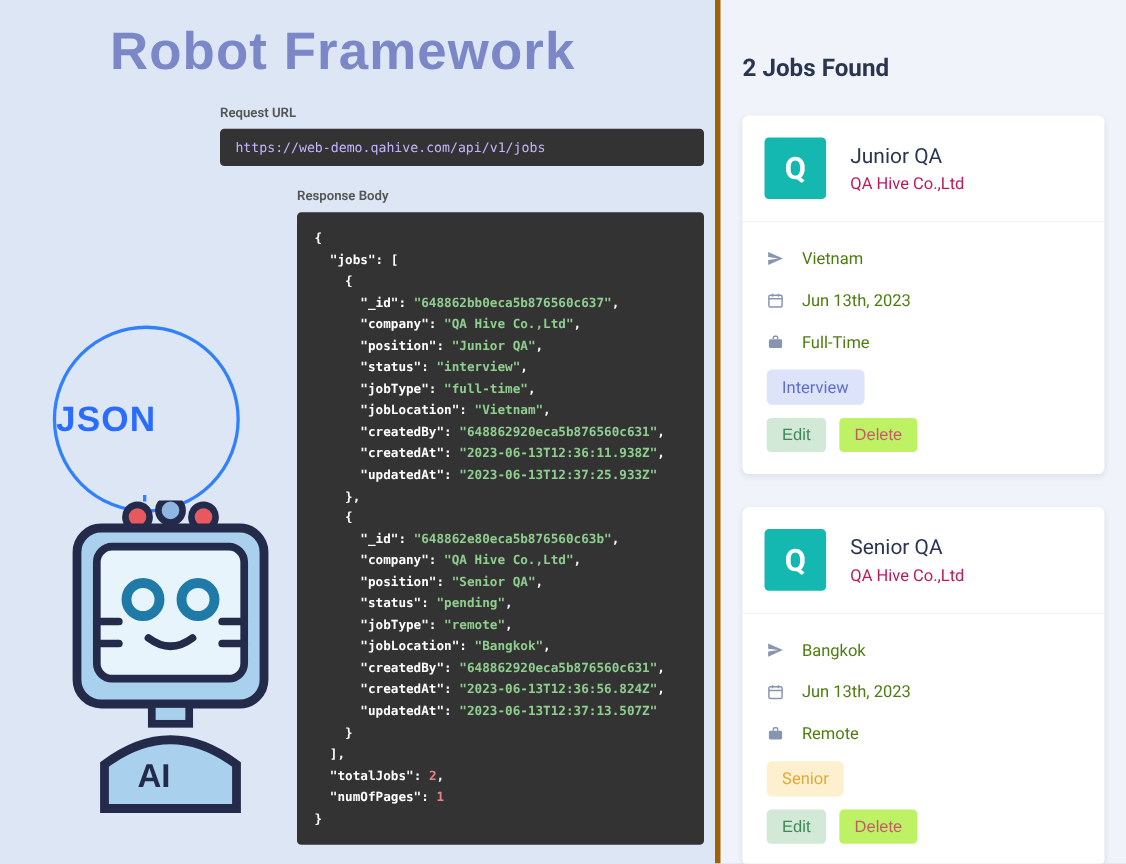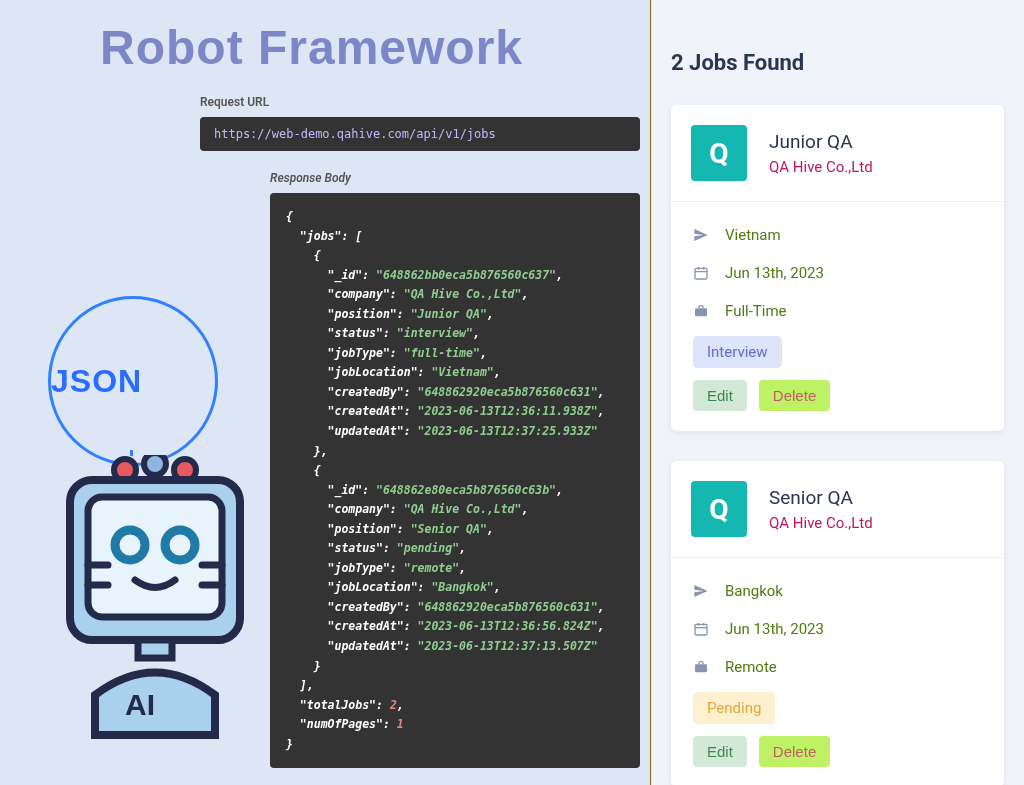--- a/index.html
+++ b/index.html
@@ -12,21 +12,21 @@
     display: flex;
   }
   .left-panel {
     width: 650px;
     padding: 20px 10px 10px 40px;
     position: relative;
   }
   .right-panel {
     flex: 1;
     background: #f0f4fa;
-    border-left: 1px solid #a16207;
+    border-left: 5px solid #a16207;
     padding: 50px 20px 20px 20px;
   }
   .main-title {
     font-size: 48px;
     font-weight: 800;
     color: #7b87c6;
     letter-spacing: 1px;
     margin-left: 60px;
     margin-bottom: 20px;
     font-family: Arial, sans-serif;
@@ -40,21 +40,21 @@
   }
   .url-box {
     background: #333333;
     color: #c4b5fd;
     font-family: Consolas, Monaco, monospace;
     font-size: 12px;
     padding: 10px 14px;
     border-radius: 4px;
     margin-bottom: 20px;
   }
-  .response-section { margin-left: 230px; margin-top: 19px; font-style: italic; }
+  .response-section { margin-left: 230px; margin-top: 19px; }
   .code-box {
     background: #333333;
     color: #ddd;
     font-family: Consolas, Monaco, monospace;
     font-size: 11.5px;
     padding: 14px 16px;
     border-radius: 4px;
     line-height: 1.7;
     white-space: pre;
   }
@@ -310,19 +310,19 @@
             </span>
             <span>Jun 13th, 2023</span>
           </div><div class="job-row">
             <span class="job-icon">
               <svg viewBox="0 0 24 24" width="16" height="16" fill="currentColor">
                 <rect x="3" y="8" width="18" height="12" rx="2"></rect>
                 <path d="M9 8V6a2 2 0 012-2h2a2 2 0 012 2v2" fill="none" stroke="currentColor" stroke-width="2"></path>
               </svg>
             </span>
             <span>Remote</span>
-          </div><div class="status-badge status-pending">Pending</div><div class="btn-row">
+          </div><div class="status-badge status-pending">Senior</div><div class="btn-row">
             <button class="btn btn-edit">Edit</button>
             <button class="btn btn-del">Delete</button>
           </div></div>
       </div>
     </div>
 </div>
 
 </body></html>

